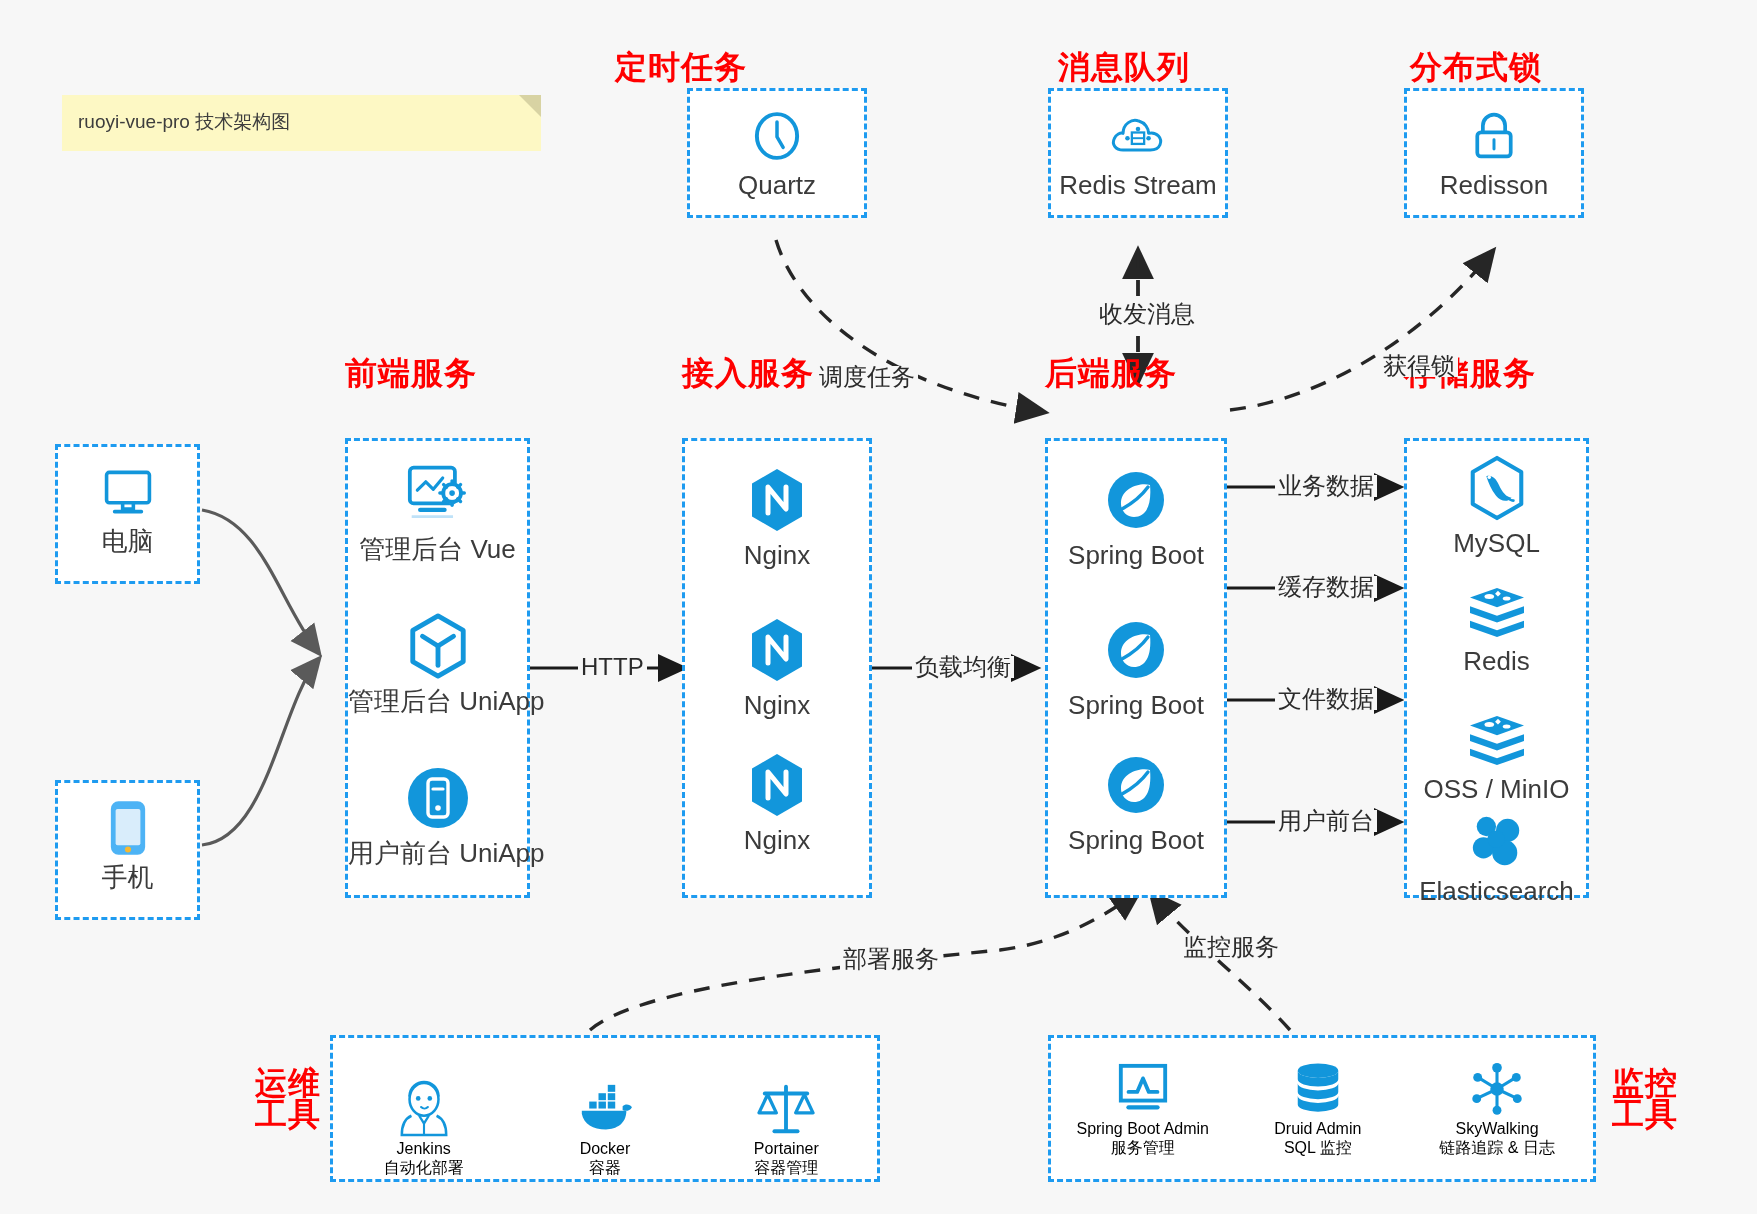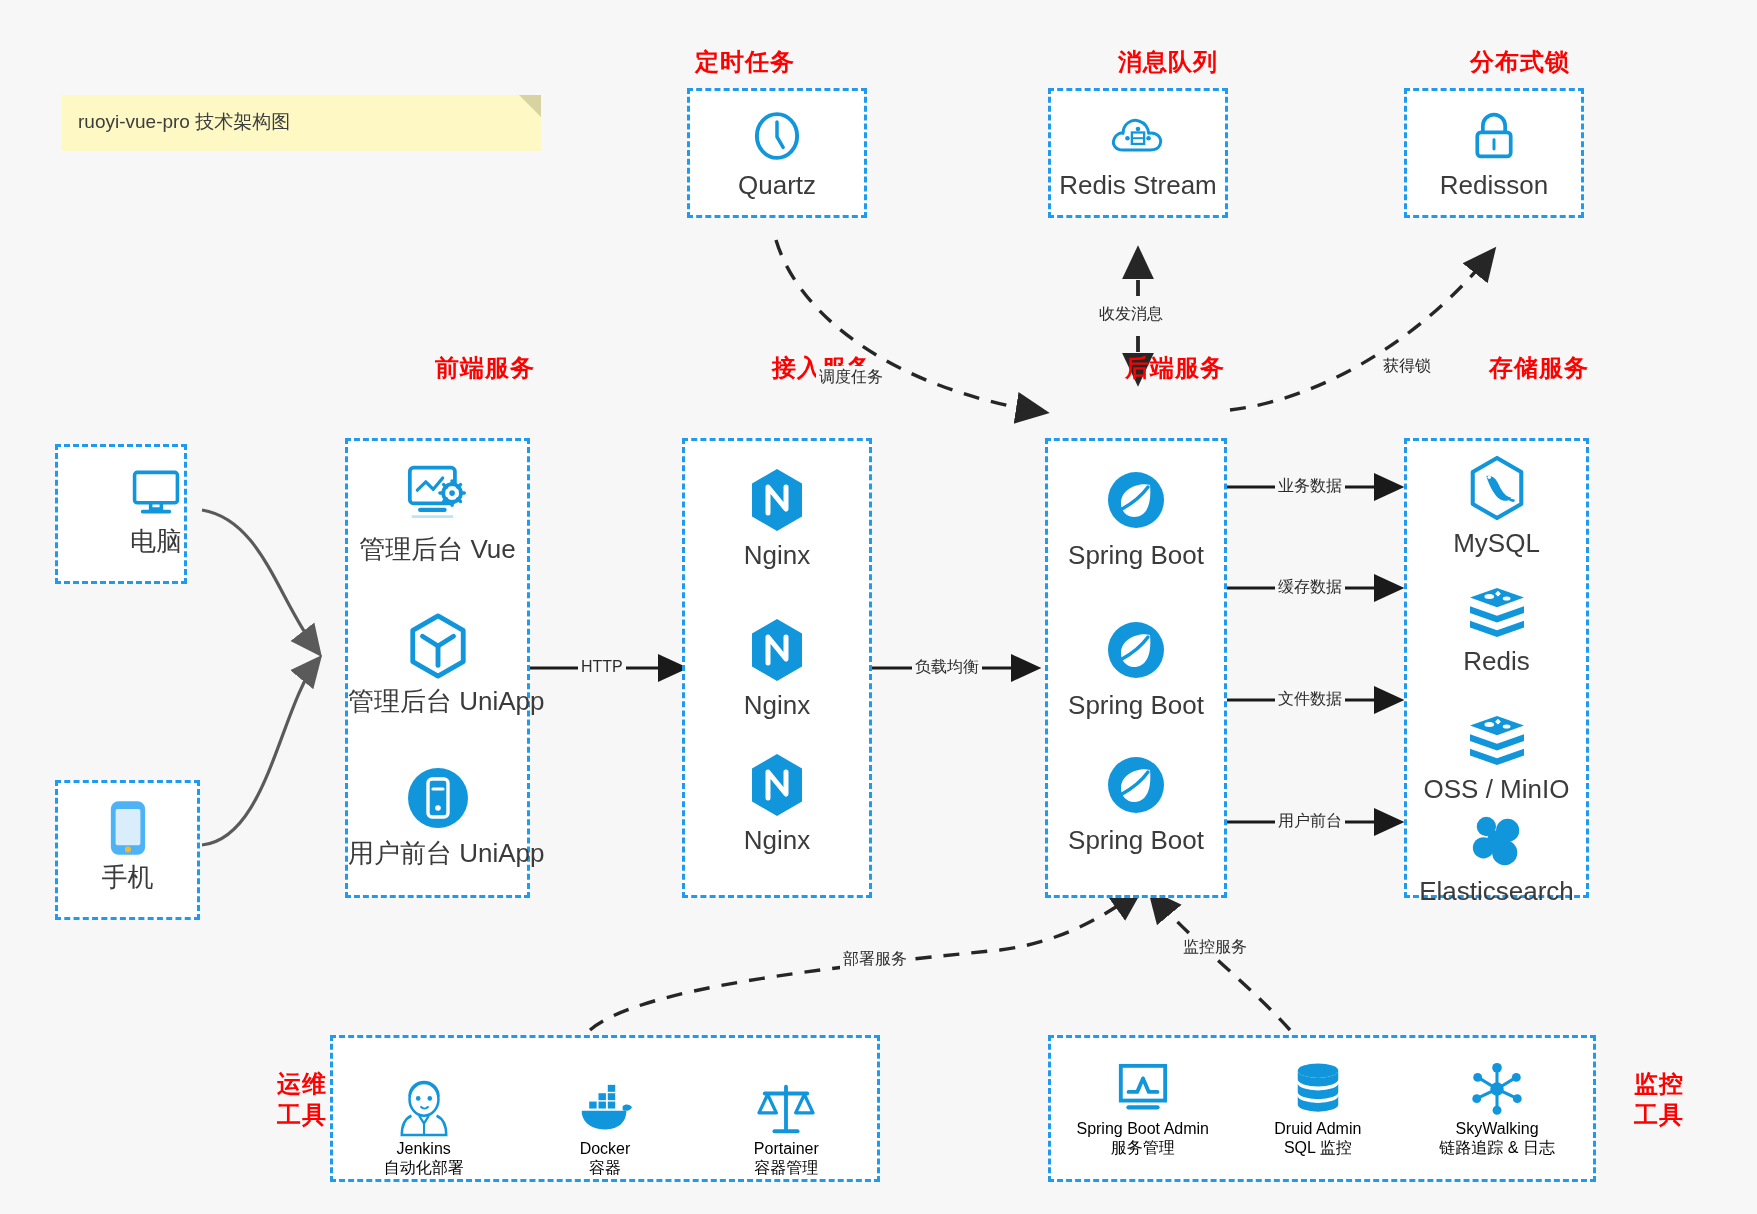--- a/index.html
+++ b/index.html
@@ -33,23 +33,23 @@
     right: 0; top: 0;
     width: 0; height: 0;
     border-left: 22px solid transparent;
     border-top: 22px solid #d8d3a3;
   }
 
   
   .grp-title {
     color: #ff0000;
     font-weight: bold;
-    font-size: 24px;
+    font-size: 32px;
     letter-spacing: 1px;
-    text-align: right;
+    text-align: left;
     white-space: nowrap;
   }
   .grp-title.two-line { line-height: 31px; }
 
   
   .dbox {
     border: 3px dashed #1e9bf0;
     background: #ffffff;
     box-sizing: border-box;
   }
@@ -71,21 +71,21 @@
     display: flex;
     align-items: center;
     justify-content: center;
     height: 62px;
   }
   .icon-wrap.big { height: 74px; }
 
   
   .edge-label {
     position: absolute;
-    font-size: 16px;
+    font-size: 24px;
     color: #2b2b2b;
     background: #f7f7f7;
     padding: 0 3px;
     white-space: nowrap;
     line-height: 22px;
   }
 
   svg.overlay {
     position: absolute;
     left: 0; top: 0;
@@ -178,21 +178,21 @@
         <svg width="52" height="56" viewBox="0 0 56 60">
           <path d="M16 26 L16 19 A12 12 0 0 1 40 19 L40 26" fill="none" stroke="#1296db" stroke-width="4"></path>
           <rect x="10" y="26" width="36" height="26" rx="4" fill="none" stroke="#1296db" stroke-width="4"></rect>
           <line x1="28" y1="34" x2="28" y2="44" stroke="#1296db" stroke-width="3.2" stroke-linecap="round"></line>
         </svg>
       </div>
       <div class="cap">Redisson</div>
     </div>
   </div>
 
-  <div class="abs dbox" style="left:55px; top:444px; width:132px; height:140px;padding-left:35px;">
+  <div class="abs dbox" style="left:55px; top:444px; width:145px; height:140px;">
     <div class="node" style="top:14px;">
       <div class="icon-wrap">
         <svg width="54" height="50" viewBox="0 0 60 56">
           <rect x="6" y="6" width="48" height="34" rx="3" fill="none" stroke="#1296db" stroke-width="4"></rect>
           <path d="M24 40 L24 47 L36 47 L36 40" fill="none" stroke="#1296db" stroke-width="4"></path>
           <line x1="15" y1="50" x2="45" y2="50" stroke="#1296db" stroke-width="4" stroke-linecap="round"></line>
         </svg>
       </div>
       <div class="cap">电脑</div>
     </div>

